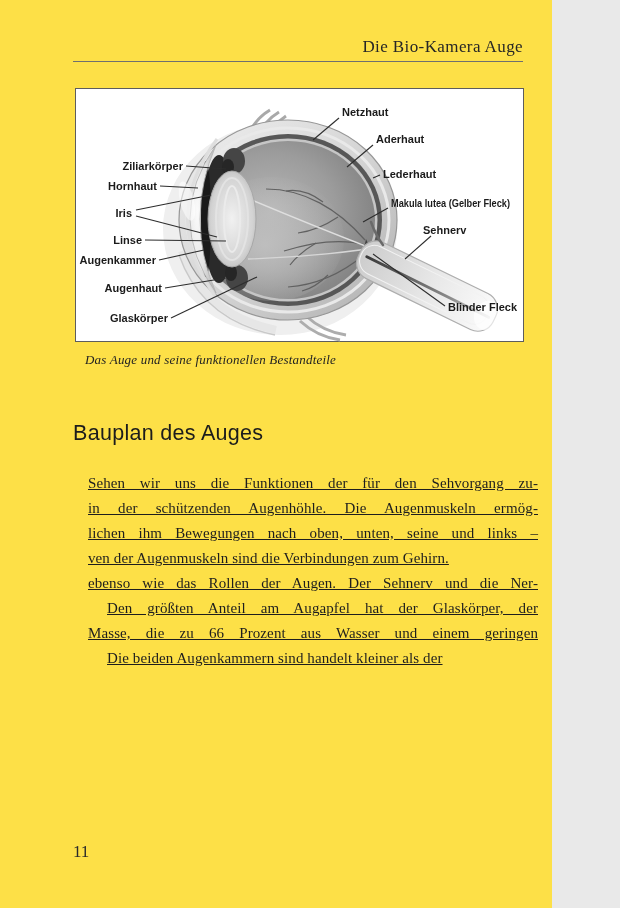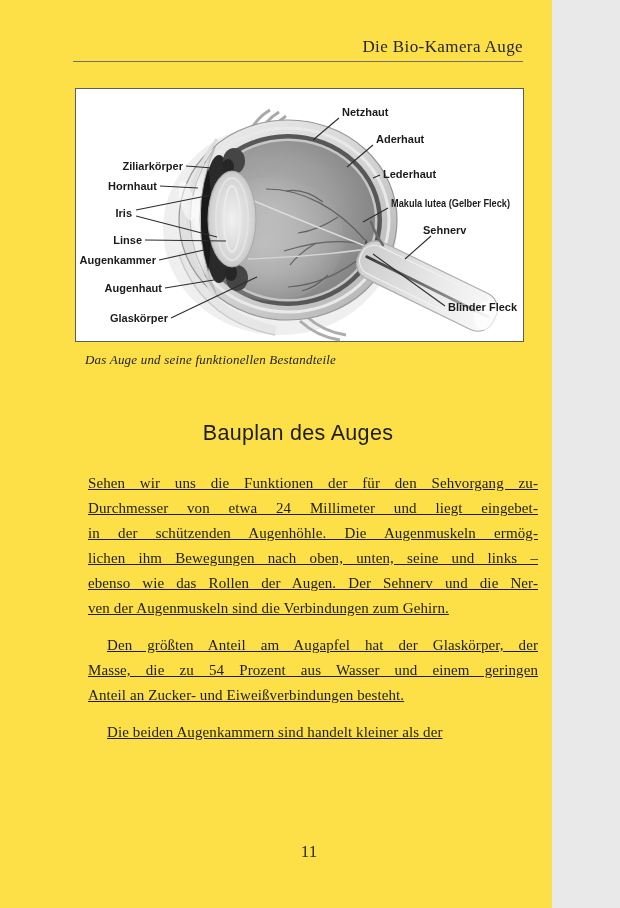--- a/index.html
+++ b/index.html
@@ -27,38 +27,38 @@
     fill:#1b1b1b;
   }
   .leader{stroke:#2d2d2d; stroke-width:1.1; fill:none;}
   
   #figure-caption{
     position:absolute; left:73px; top:352px; width:450px;
     font-style:italic; font-size:13px; color:#222222; letter-spacing:0.2px;margin-left:12px;
   }
   
   #section-heading{
-    position:absolute; left:73px; top:421px; width:450px; text-align:center;
+    position:absolute; left:73px; top:421px; width:450px; 
     font-family:"Liberation Sans", sans-serif; font-size:21.5px; font-weight:500;
     color:#1c1c1c; letter-spacing:0.3px;
   }
   
   #body-text{
     position:absolute; left:88px; top:471px; width:450px;
     font-size:15px; letter-spacing:0.1px; color:#1e1e1e;text-decoration:underline;
   }
   .bline{
     height:25px; line-height:25px; white-space:normal;
     text-align:justify; text-align-last:justify;
   }
   .bline.last{text-align:left; text-align-last:left;}
-  .bline.indent{text-indent:19px;margin-top:12px;}
+  .bline.indent{text-indent:19px;}
   
   #page-number{
-    position:absolute; left:73px; top:842px; width:472px; text-align:center;
+    position:absolute; left:73px; top:842px; width:472px; text-align:left;
     font-size:17px; color:#2a2a2a;
   }
 </style>
 </head>
 <body>
 
 <div id="page">
 
   <div id="running-header">Die Bio-Kamera Auge</div>
   <div id="header-rule"></div>
@@ -196,26 +196,24 @@
         </g>
     </svg>
   </div>
 
   <div id="figure-caption">Das Auge und seine funktionellen Bestandteile</div>
 
   <div id="section-heading">Bauplan des Auges</div>
 
   <div id="body-text">
       <div class="bline">Sehen wir uns die Funktionen der für den Sehvorgang zu-</div>
-      <div class="bline">Durchmesser von etwa 24 Millimeter und liegt eingebet-</div>
       <div class="bline">in der schützenden Augenhöhle. Die Augenmuskeln ermög-</div>
       <div class="bline">lichen ihm Bewegungen nach oben, unten, seine und links –</div>
+      <div class="bline last">ven der Augenmuskeln sind die Verbindungen zum Gehirn.</div>
       <div class="bline">ebenso wie das Rollen der Augen. Der Sehnerv und die Ner-</div>
-      <div class="bline last">ven der Augenmuskeln sind die Verbindungen zum Gehirn.</div>
       <div class="bline indent">Den größten Anteil am Augapfel hat der Glaskörper, der</div>
-      <div class="bline">Masse, die zu 54 Prozent aus Wasser und einem geringen</div>
-      <div class="bline last">Anteil an Zucker- und Eiweißverbindungen besteht.</div>
+      <div class="bline">Masse, die zu 66 Prozent aus Wasser und einem geringen</div>
       <div class="bline last indent">Die beiden Augenkammern sind handelt kleiner als der</div>
     </div>
 
   <div id="page-number">11</div>
 
 </div>
 
 </body></html>

